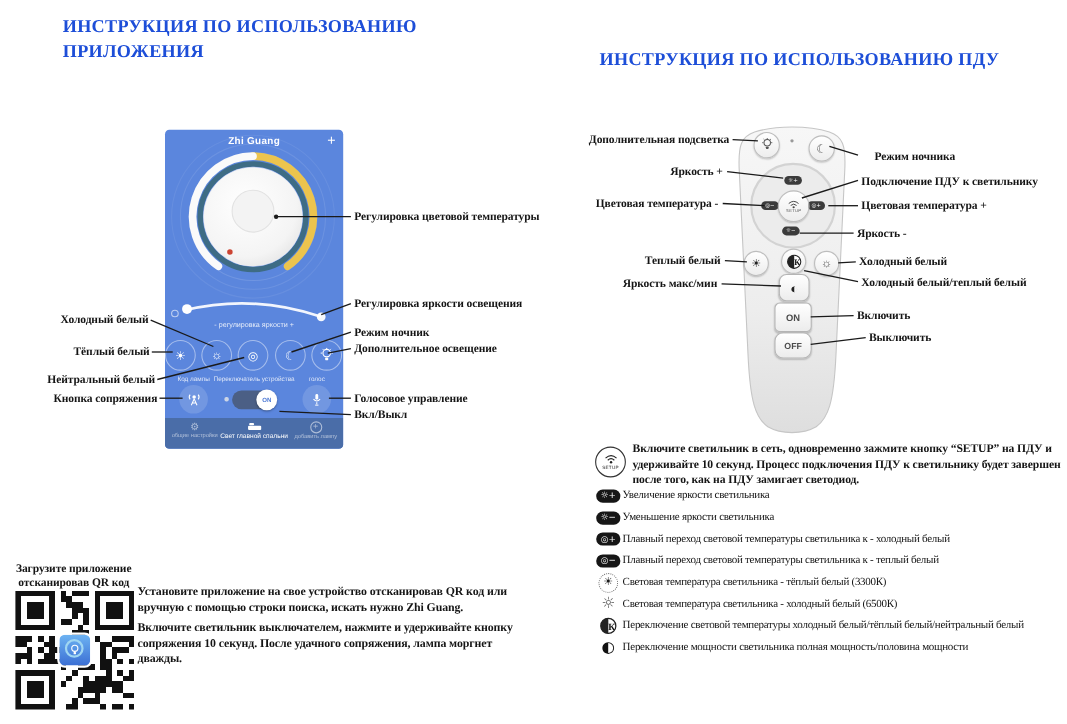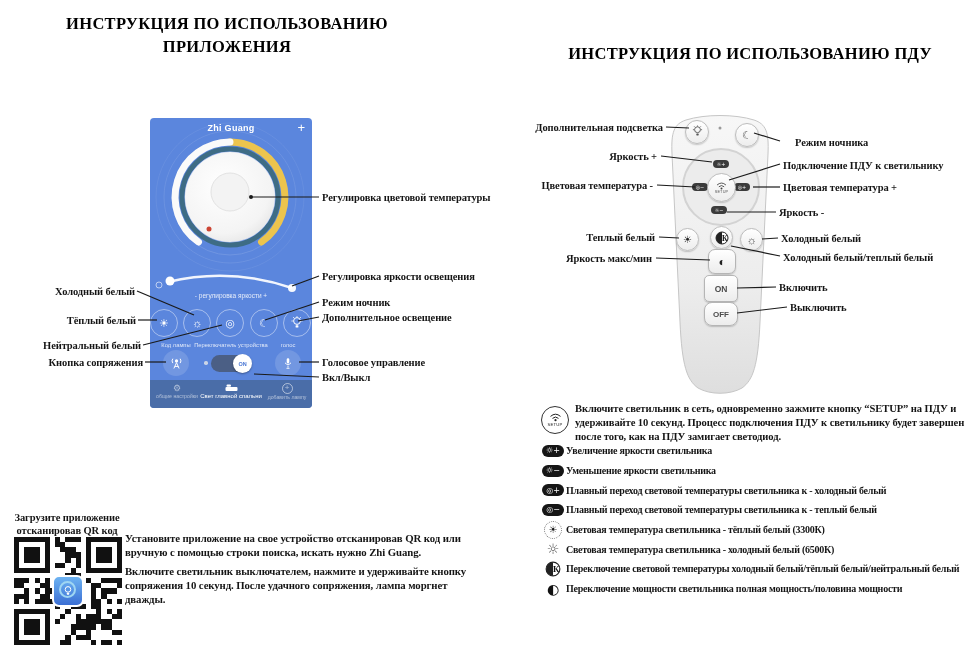--- a/index.html
+++ b/index.html
@@ -1,19 +1,19 @@
 <!DOCTYPE html>
 <html><head>
 <meta charset="utf-8">
 <style>
   html,body{margin:0;padding:0;background:#fff;}
   #canvas{position:relative;width:970px;height:658px;background:#fff;overflow:hidden;
           font-family:"Liberation Serif",serif;color:#1b1b1b;}
   .abs{position:absolute;}
-  .title{font-weight:bold;font-size:16.5px;letter-spacing:.3px;text-align:center;line-height:1.4;color:#000000;}
+  .title{font-weight:bold;font-size:16.5px;letter-spacing:.3px;line-height:1.4;color:#1d4ed8;}
   .callout{position:absolute;font-weight:600;font-size:10.5px;letter-spacing:-.1px;white-space:nowrap;color:#151515;}
   .ta-r{text-align:right;}
   
   #phone{position:absolute;left:150px;top:118px;width:162px;height:290px;background:#5b86dd;border-radius:4px;z-index:2;overflow:hidden;}
   #phone .appbar{position:absolute;left:0;top:0;width:100%;height:20px;}
   #phone .appbar .ttl{position:absolute;width:100%;text-align:center;top:5px;font:bold 9px "Liberation Sans",sans-serif;color:#fff;letter-spacing:.3px;}
   #phone .appbar .plus{position:absolute;right:7px;top:2px;font:300 13px "Liberation Sans",sans-serif;color:#fff;}
   .app-ico{position:absolute;width:26px;height:26px;border:1px solid rgba(255,255,255,.45);border-radius:50%;
            display:flex;align-items:center;justify-content:center;color:#fff;font-size:11px;top:191px;}
   .app-lbl{position:absolute;font:5.8px "Liberation Sans",sans-serif;color:rgba(255,255,255,.8);text-align:center;top:224px;white-space:nowrap;}
@@ -30,21 +30,21 @@
   .r-btn{position:absolute;background:linear-gradient(#ffffff,#ededed);border:1px solid #bdbdbd;border-radius:50%;
          box-shadow:0 1px 1.5px rgba(0,0,0,.2);display:flex;align-items:center;justify-content:center;z-index:4;}
   .r-pill{position:absolute;width:16px;height:8px;background:#3b3b3b;border-radius:4px;color:#fff;
           font:5px "DejaVu Sans",sans-serif;display:flex;align-items:center;justify-content:center;z-index:4;}
   .r-rect{position:absolute;background:linear-gradient(#ffffff,#ececec);border:1px solid #b5b5b5;
           box-shadow:0 1px 1.5px rgba(0,0,0,.2);display:flex;align-items:center;justify-content:center;z-index:4;
           font-family:"Liberation Sans",sans-serif;color:#4c4c4c;}
   
   .legend-row{display:flex;align-items:center;height:19.7px;}
   .legend-ico{width:26px;display:flex;justify-content:center;align-items:center;flex:0 0 26px;}
-  .legend-txt{font-weight:700;font-size:10px;letter-spacing:-.25px;white-space:nowrap;color:#151515;}
+  .legend-txt{font-weight:400;font-size:10px;letter-spacing:-.25px;white-space:nowrap;color:#151515;}
   .pill-ico{width:22px;height:12px;background:#161616;border-radius:6px;color:#fff;
             font:8px "DejaVu Sans",sans-serif;display:flex;align-items:center;justify-content:center;}
   .para{position:absolute;font-weight:600;font-size:10.8px;line-height:1.3;letter-spacing:-.1px;color:#151515;}
 </style>
 </head>
 <body>
 
 <div id="canvas">
 
   <div class="abs title" style="left:57px;top:12px;width:340px;">

